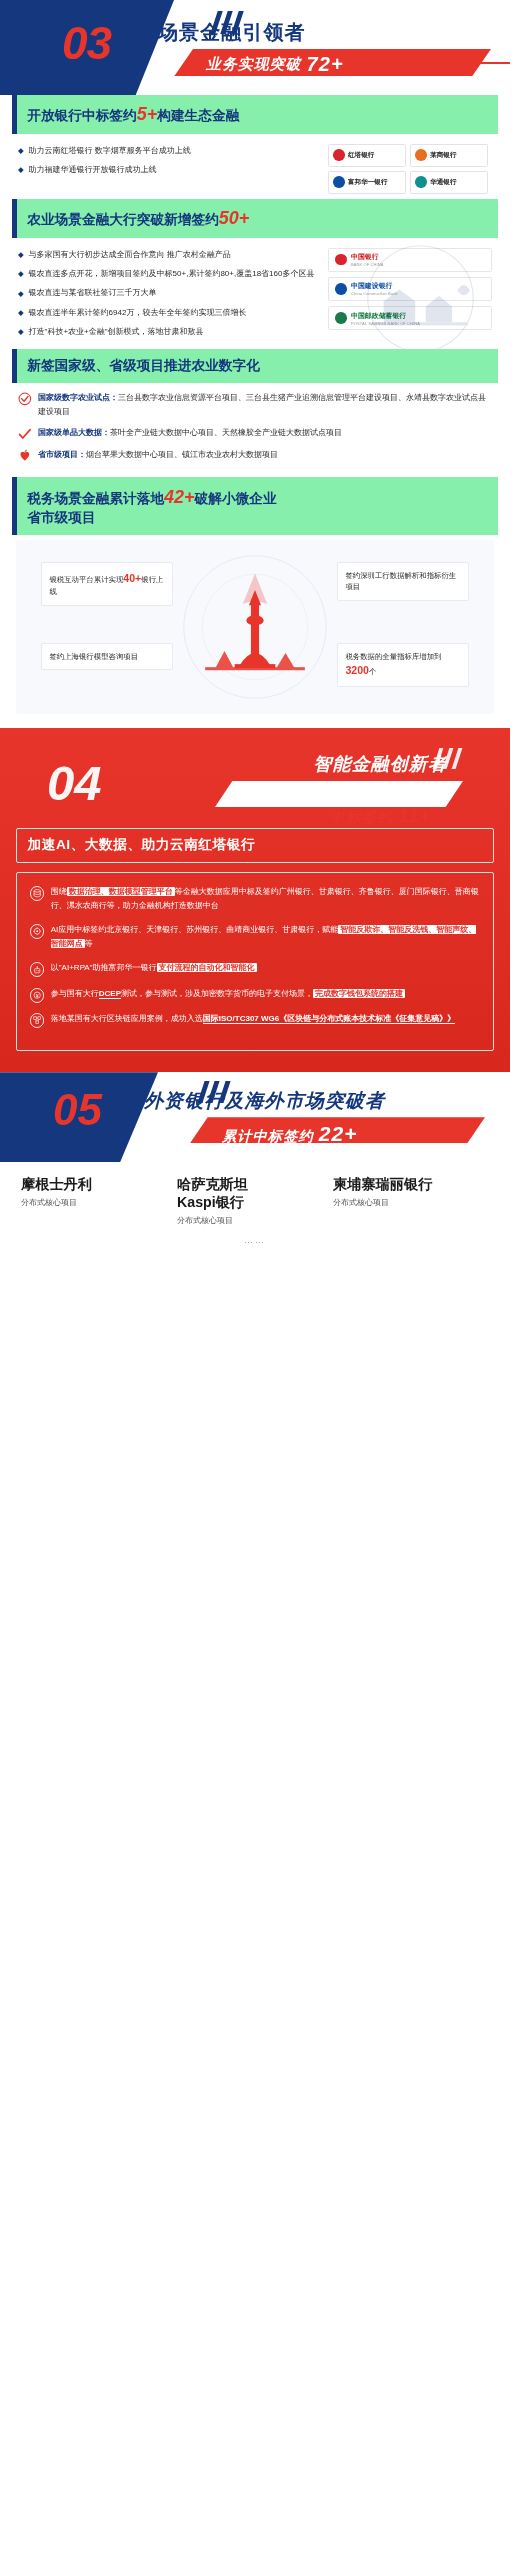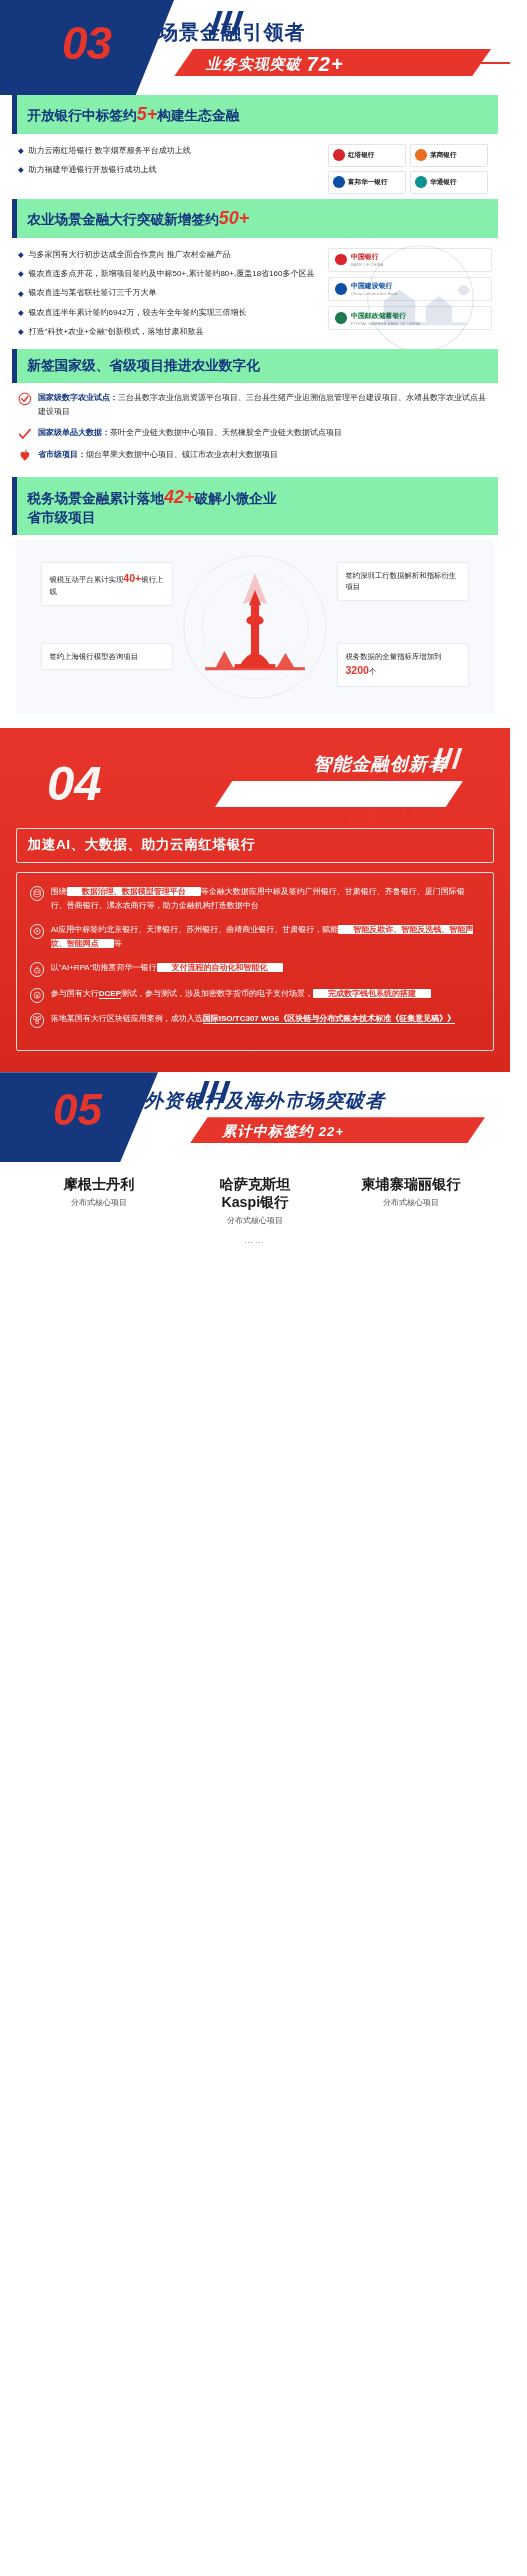--- a/index.html
+++ b/index.html
@@ -317,21 +317,21 @@
   }
   .r-text {
     font-size: 8px;
     line-height: 1.8;
     color: #ffffff;
   }
   .r-text .hl {
     background: #ffffff;
     color: #e8352b;
     font-weight: bold;
-    padding: 0 15px;
+    padding: 0 2px;
     border-radius: 1.1px;
   }
   .r-text .ul {
     border-bottom: 1.1px solid #ffffff;
     font-weight: bold;
   }
 
   
   .sec05-head {
     position: relative;
@@ -376,39 +376,39 @@
   .sec05-head .title-sub {
     position: absolute;
     left: 222px; top: 50px;
     font-size: 14.2px;
     font-weight: bold;
     font-style: italic;
     color: #ffffff;
     letter-spacing: 1.1px;
     z-index: 5;
   }
-  .sec05-head .title-sub .big { font-size: 13px; }
+  .sec05-head .title-sub .big { font-size: 21px; }
   .sec05-head .slash {
     position: absolute;
     top: 8.4px;
     width: 4.7px; height: 22px;
     background: #14377d;
     transform: skewX(-18deg);
   }
   .sec05-head .slash.s1 { left: 201px; }
   .sec05-head .slash.s2 { left: 211px; }
   .sec05-head .slash.s3 { left: 222px; }
 
   .partners {
     display: flex;
     justify-content: space-around;
     padding: 13.7px 21px 5.3px 21px;
     text-align: left;
   }
-  .partner { flex: 1 1 0; text-align: center; }
+  .partner { flex: 1 1 0; }
   .partner .pname {
     font-size: 14.2px;
     font-weight: bold;
     color: #1a1a1a;
     line-height: 1.25;
     margin-bottom: 3.2px;
   }
   .partner .pdesc {
     font-size: 8px;
     color: #555;

